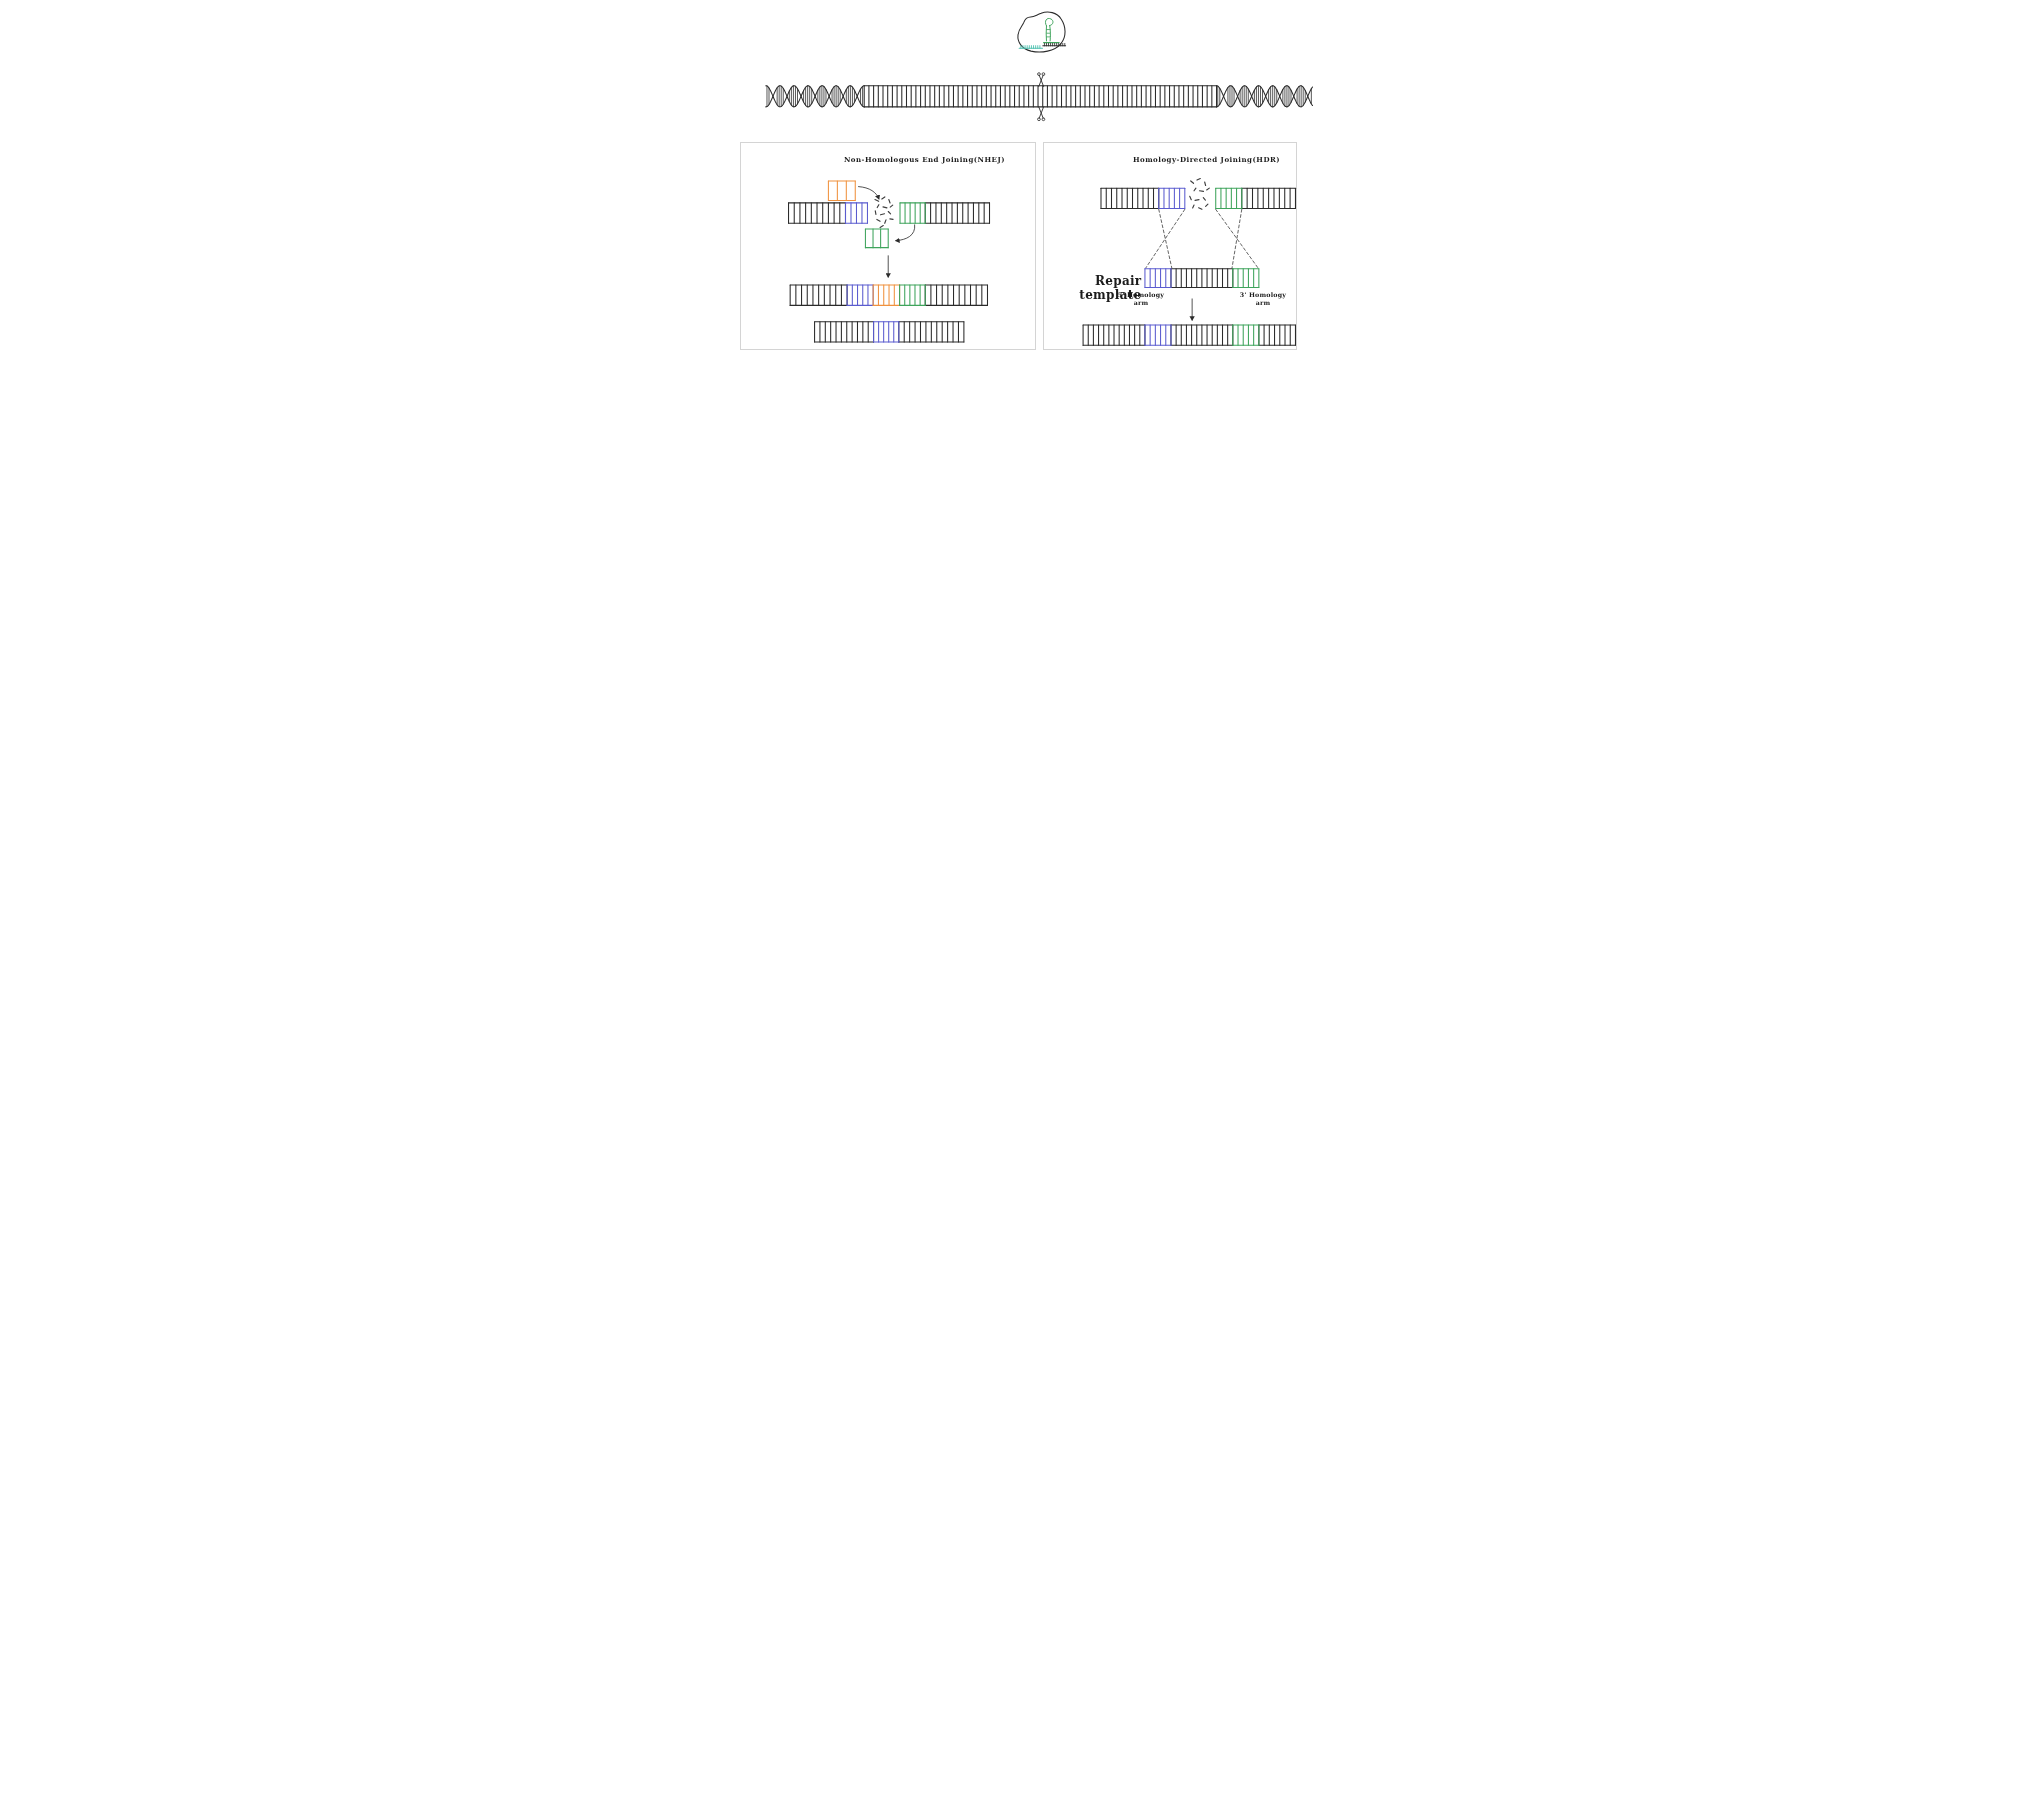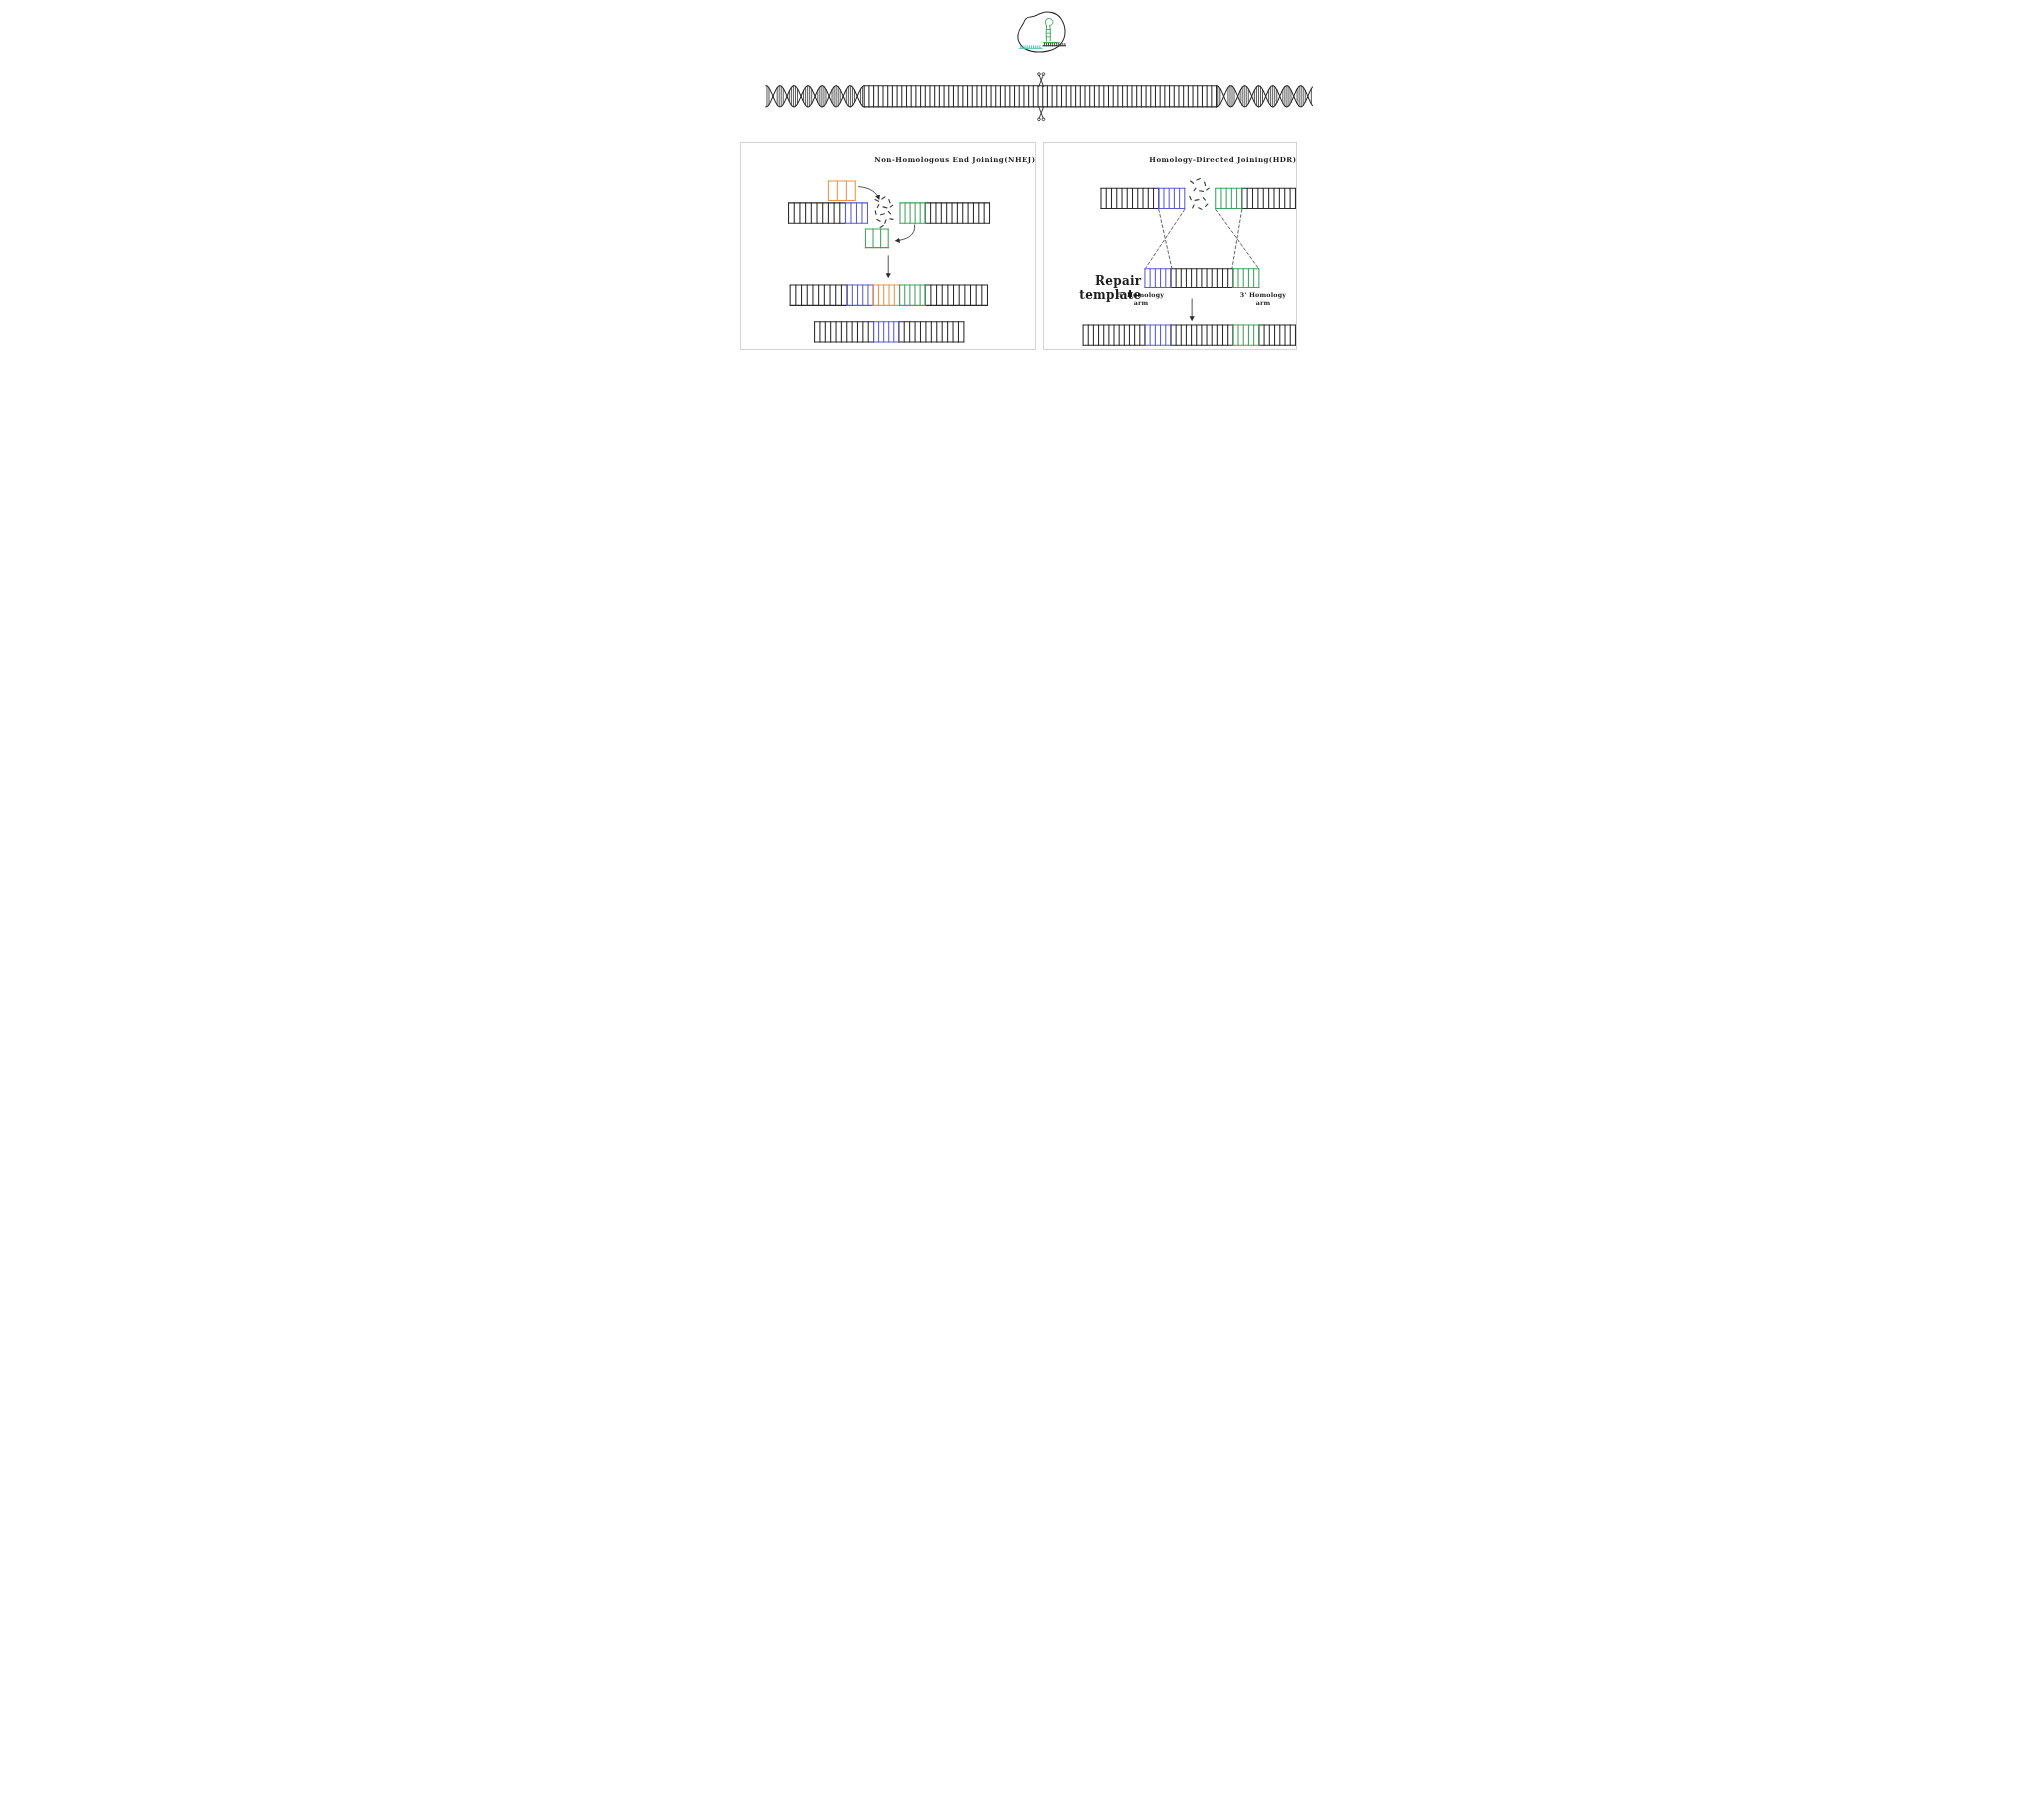--- a/index.html
+++ b/index.html
@@ -19,21 +19,21 @@
     box-sizing:border-box;
   }
   #panel-nhej{left:19px;width:296px;}
   #panel-hdr{left:322px;width:254px;}
   #scene{position:absolute;left:0;top:0;pointer-events:none;z-index:2;}
   .label{
     position:absolute;z-index:3;
     color:#1c1c1c;font-weight:700;
   }
   .title{
-    font-size:7px;letter-spacing:0.5px;text-align:right;
+    font-size:7px;letter-spacing:0.5px;text-align:center;padding-left:37px;
   }
   #nhej-title{left:19px;width:296px;top:155px;}
   #hdr-title{left:322px;width:254px;top:155px;}
   #repair-template-label{left:344px;width:77px;top:274px;font-size:12px;text-align:right;letter-spacing:0.3px;}
   .arm{font-size:6.3px;text-align:center;line-height:1.3;letter-spacing:0.2px;}
   #arm5-label{left:388px;width:65px;top:291px;}
   #arm3-label{left:510px;width:65px;top:291px;}
 </style>
 </head>
 <body>

